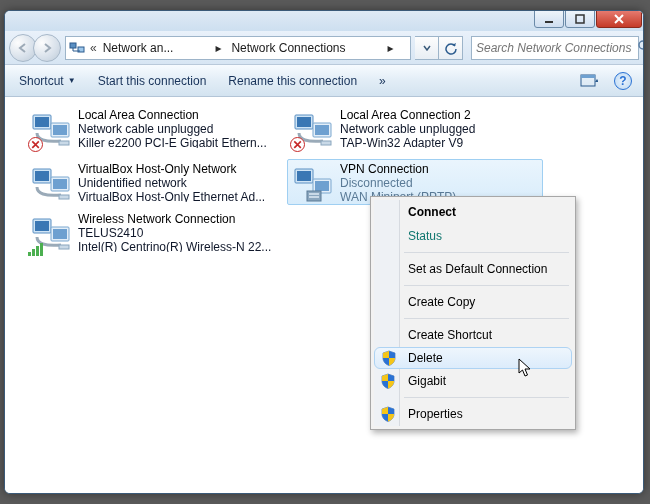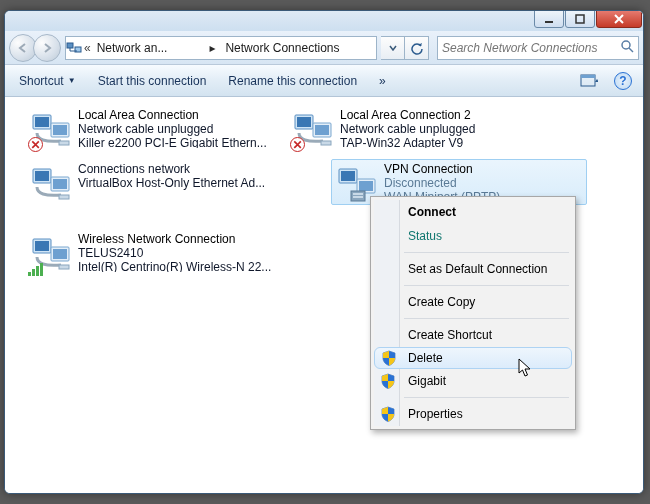--- a/index.html
+++ b/index.html
@@ -33,40 +33,40 @@
   }
   .navcircle + .navcircle { margin-left:-4px; }
   .addressbar {
     flex:1; height:24px; background:#fff; border:1px solid #9db4c9; display:flex; align-items:center; overflow:hidden;
   }
   .addr-icon { width:22px; height:100%; display:flex; align-items:center; justify-content:center; color:#3a6ea5;}
   .crumb { padding:0 6px 0 4px; height:100%; display:flex; align-items:center; color:#1a1a1a; white-space:nowrap;gap:38px; }
   .crumb .arrow { margin-left:4px; color:#2a2a2a; }
   .addr-controls { display:flex; height:24px; }
   .addr-btn { width:24px; height:24px; border:1px solid #9db4c9; border-left:none; background:linear-gradient(#fdfdfd,#e8eef4); display:flex; align-items:center;justify-content:center; color:#2b4a6b;}
-  .searchbox { width:202px; height:24px; border:1px solid #9db4c9; background:#fff; display:flex; align-items:center; margin-left:4px;}
+  .searchbox { width:168px; height:24px; border:1px solid #9db4c9; background:#fff; display:flex; align-items:center; margin-left:4px;}
   .searchbox input { flex:1; border:none; outline:none; height:100%; font-size:12px; color:#333; font-style:italic; padding:0 4px;}
   .searchbox .sicon { width:22px; text-align:center; color:#5a7ea5;}
   
   .toolbar {
     height: 32px; background: linear-gradient(#f7fbff,#e2edf6 50%,#d3e3f0);
     border-bottom:1px solid #b3c5d7;
     display:flex; align-items:center; padding:0 8px; gap:10px;
   }
   .tbtn { color:#18335a; padding:4px 6px; border-radius:2px; display:flex; align-items:center; gap:4px;}
   .tbtn .dd { font-size:8px; }
   .toolbar .spacer { flex:1; }
   .ticon { width:24px; height:24px; display:flex; align-items:center; justify-content:center; color:#2b5b8e;}
   
   .content { position:absolute; top:86px; left:0; right:0; bottom:0; background:#fff; }
   .conn {
     position:absolute; width:256px; height:46px; padding:2px 4px; display:flex; gap:6px;
     border:1px solid transparent;
   }
-  .conn.selected { background: linear-gradient(#eaf5fd,#d8ecfb); border:1px solid #9fcff2; border-radius:2px;margin-left:44px;}
+  .conn.selected { background: linear-gradient(#eaf5fd,#d8ecfb); border:1px solid #9fcff2; border-radius:2px;}
   .conn .iconwrap { width:42px; height:42px; position:relative; flex-shrink:0; display:flex; align-items:center; justify-content:center;}
   .conn .txt { overflow:hidden; }
   .conn .title { color:#000; white-space:nowrap; overflow:hidden; text-overflow:ellipsis;}
   .conn .sub { color:#0f172a; white-space:nowrap; overflow:hidden; text-overflow:ellipsis; line-height:14px;}
   .conn.selected .sub { color:#5a7a96; }
   .overlay-x {
     position:absolute; left:-2px; bottom:-2px; width:15px; height:15px; background:#fff; border-radius:50%;
     display:flex; align-items:center; justify-content:center; color:#c62828; font-weight:bold; font-size:12px;
     border:1px solid #c62828;
   }
@@ -241,21 +241,22 @@
           <svg width="40" height="40">
             <rect x="2" y="6" width="18" height="14" rx="1" fill="#cfe4f5" stroke="#5a8fc2"></rect>
             <rect x="4" y="8" width="14" height="10" fill="#3a77b4"></rect>
             <rect x="20" y="14" width="18" height="14" rx="1" fill="#e3eef8" stroke="#7aa7cf"></rect>
             <rect x="22" y="16" width="14" height="10" fill="#6ea0d0"></rect>
             <path d="M6 24 q0 10 24 8" fill="none" stroke="#9aaab8" stroke-width="3"></path>
             <rect x="28" y="32" width="10" height="4" fill="#c9d9e7" stroke="#8aa6be"></rect>
           </svg>
         </div>
         <div class="txt">
-          <div class="sub">Connections network</div>
+          <div class="title">VirtualBox Host-Only Network</div>
+          <div class="sub">Unidentified network</div>
           <div class="sub">VirtualBox Host-Only Ethernet Ad...</div>
         </div>
       </div>
       <div class="conn selected" style="left: 282px; top: 62px;">
         <div class="iconwrap">
           <svg width="40" height="40">
             <rect x="2" y="6" width="18" height="14" rx="1" fill="#cfe4f5" stroke="#5a8fc2"></rect>
             <rect x="4" y="8" width="14" height="10" fill="#3a77b4"></rect>
             <rect x="20" y="16" width="18" height="14" rx="1" fill="#e3eef8" stroke="#7aa7cf"></rect>
             <rect x="22" y="18" width="14" height="10" fill="#6ea0d0"></rect>
@@ -263,21 +264,21 @@
             <rect x="16" y="30" width="10" height="2" fill="#c9d9e7"></rect>
             <rect x="16" y="33" width="10" height="2" fill="#c9d9e7"></rect>
           </svg>
         </div>
         <div class="txt">
           <div class="title">VPN Connection</div>
           <div class="sub">Disconnected</div>
           <div class="sub">WAN Miniport (PPTP)</div>
         </div>
       </div>
-      <div class="conn" style="left: 20px; top: 132px;">
+      <div class="conn" style="left: 20px; top: 112px;">
         <div class="iconwrap">
           <svg width="40" height="40">
             <rect x="2" y="6" width="18" height="14" rx="1" fill="#cfe4f5" stroke="#5a8fc2"></rect>
             <rect x="4" y="8" width="14" height="10" fill="#3a77b4"></rect>
             <rect x="20" y="14" width="18" height="14" rx="1" fill="#e3eef8" stroke="#7aa7cf"></rect>
             <rect x="22" y="16" width="14" height="10" fill="#6ea0d0"></rect>
             <path d="M6 24 q0 10 24 8" fill="none" stroke="#9aaab8" stroke-width="3"></path>
             <rect x="28" y="32" width="10" height="4" fill="#c9d9e7" stroke="#8aa6be"></rect>
           </svg>
           <div class="overlay-bars">

